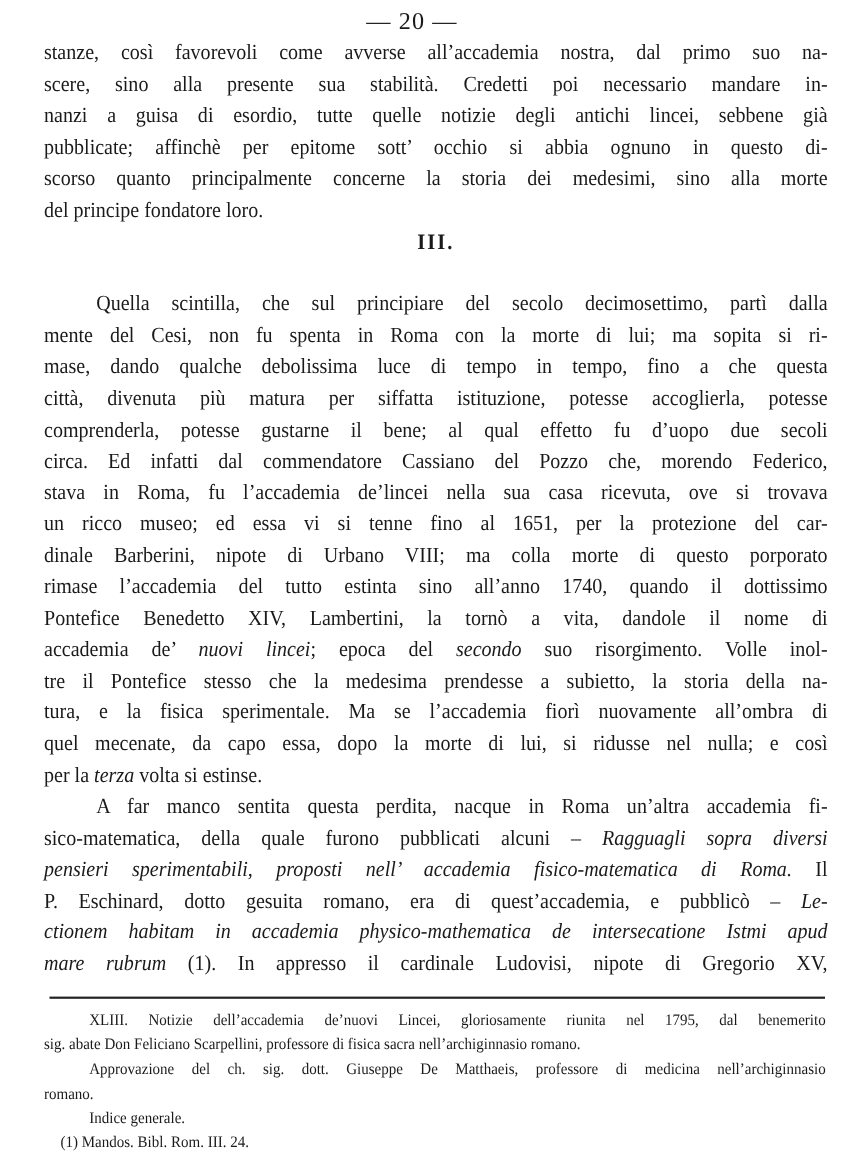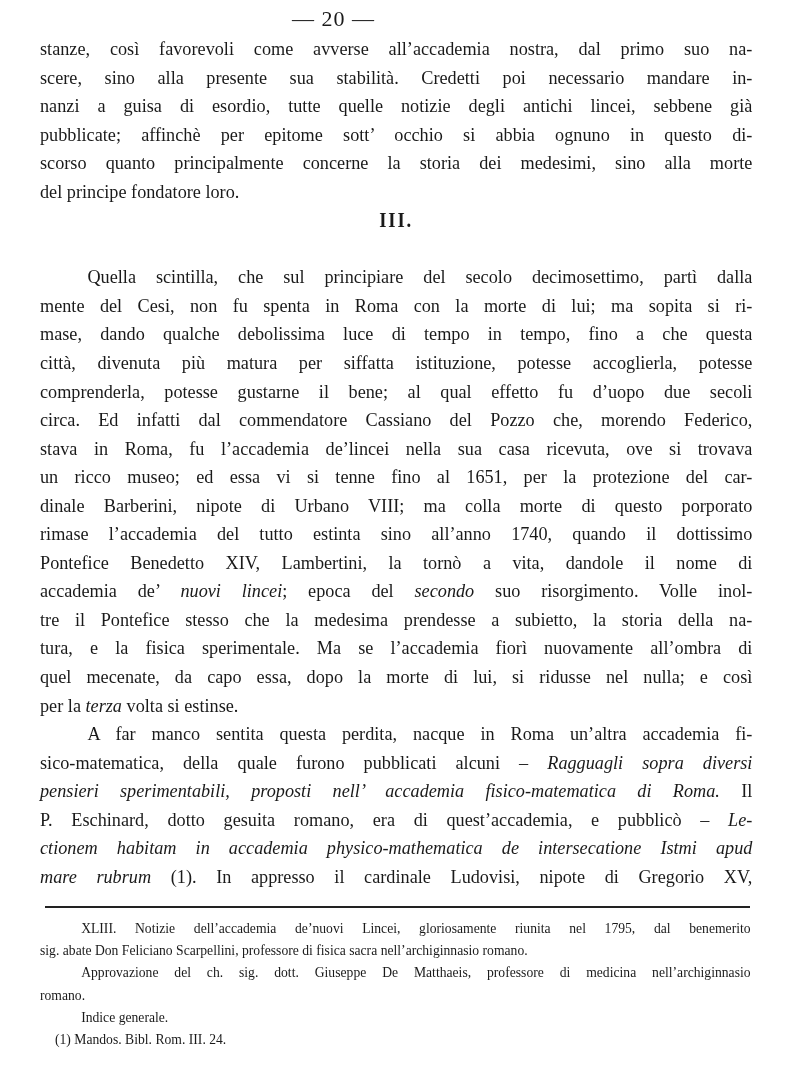--- a/index.html
+++ b/index.html
@@ -3,21 +3,21 @@
   <meta charset="utf-8">
   <style>
     html, body { margin: 0; padding: 0; background: #ffffff; }
     body {
       width: 787px; height: 1065px; overflow: hidden; position: relative;
       font-family: "Liberation Serif", "DejaVu Serif", serif;
       color: #1a1a1a;
     }
     .page-number {
       position: absolute; top: 6px; left: 0; width: 667px;
-      text-align: center; font-size: 22px; letter-spacing: 1px;
+      text-align: center; font-size: 22px; letter-spacing: 1px; padding-left: 41px;
     }
     .body-text {
       position: absolute; left: 40px; top: 35px; width: 712px;
       font-size: 19.6px; line-height: 28.55px;
       transform: scaleX(0.93); transform-origin: left top;
       width: 766px;
     }
     .line { display: block; white-space: nowrap; text-align: justify; text-align-last: justify; height: 28.55px; }
     .line.last { text-align-last: left; }
     .line.indent { padding-left: 51px; }

